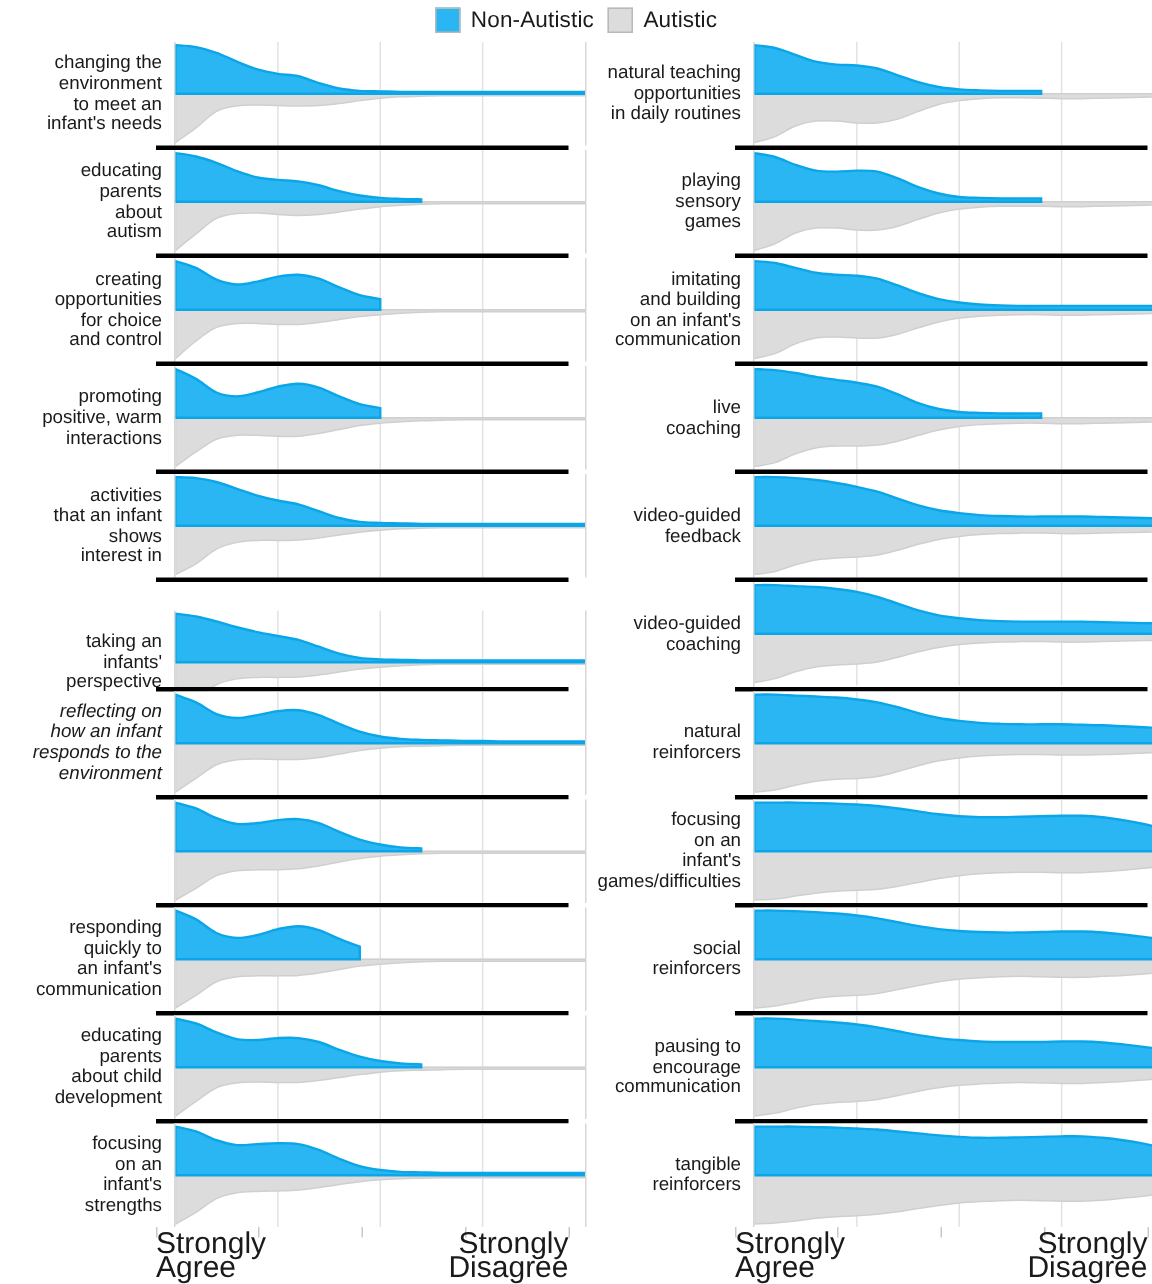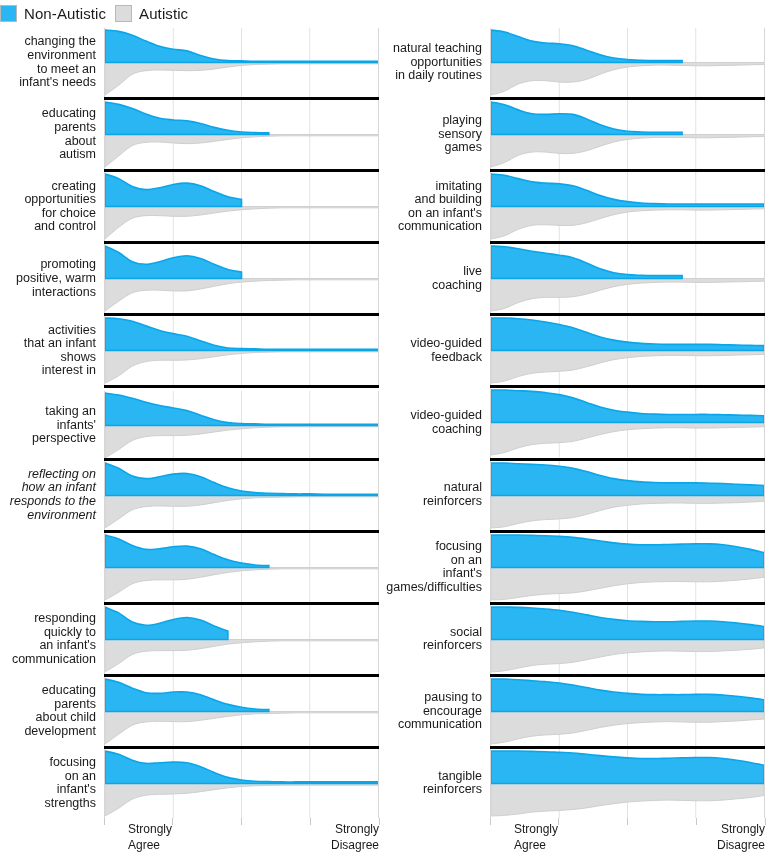--- a/index.html
+++ b/index.html
@@ -9,37 +9,37 @@
     background:#ffffff;
     font-family:"Liberation Sans", sans-serif;
     color:#1a1a1a;
     overflow:hidden;
   }
   #root{position:relative;width:768px;height:856px;}
 
   
   .legend{
     position:absolute;left:0;top:0;width:768px;height:26px;
-    display:flex;align-items:center;gap:9px;
+    display:flex;align-items:center;justify-content:center;gap:9px;
   }
   .legend-item{display:flex;align-items:center;gap:7px;}
   .swatch{
     width:17px;height:17px;display:inline-block;
     border:1px solid #b9b9b9;box-sizing:border-box;
   }
   .legend-label{font-size:15px;letter-spacing:.1px;color:#1a1a1a;}
 
   
   .column{position:absolute;top:28px;height:790px;}
   .col-left{left:0;width:382px;}
   .col-right{left:386px;width:382px;}
 
   .panels{position:absolute;left:0;top:0;width:382px;height:790px;}
 
-  .panel{position:relative;width:382px;box-sizing:border-box;}
+  .panel{position:relative;width:382px;box-sizing:border-box;margin-left:12px;}
   .panel-label{
     position:absolute;left:0;top:0;width:100px;height:100%;
     display:flex;flex-direction:column;align-items:flex-end;justify-content:center;
     text-align:right;font-size:12.5px;line-height:13.6px;color:#1a1a1a;
     padding-right:4px;box-sizing:border-box;
   }
   .panel-label span{display:block;white-space:nowrap;}
   .plotbox{
     position:absolute;left:104px;top:0;right:3px;height:100%;
     background:#ffffff;
@@ -58,21 +58,21 @@
   }
   .axis-left{left:0;width:382px;}
   .axis-right{left:386px;width:382px;}
   .axis-inner{position:absolute;left:104px;right:3px;top:0;height:38px;}
   .axis-ticks{position:absolute;left:0;right:0;top:0;height:7px;}
   .tick{position:absolute;top:0;width:1px;height:7px;background:#c9c9c9;}
   .axis-labels{
     position:absolute;left:0;right:0;top:4px;
     display:flex;justify-content:space-between;
   }
-  .axis-label{font-size:12px;line-height:15.5px;color:#1a1a1a;margin-left:24px;}
+  .axis-label{font-size:20px;line-height:15.5px;color:#1a1a1a;}
   .axis-label.right{text-align:right;}
   .axis-label span{display:block;}
 </style>
 </head>
 <body>
 
 <div id="root">
 
   <div class="legend">
       <div class="legend-item">
@@ -174,21 +174,21 @@
               <line x1="68.75" x2="68.75" y1="0" y2="69.0909090909091" stroke="#e2e2e2" stroke-width="1" vector-effect="non-scaling-stroke"></line>
               <line x1="137.5" x2="137.5" y1="0" y2="69.0909090909091" stroke="#e2e2e2" stroke-width="1" vector-effect="non-scaling-stroke"></line>
               <line x1="206.25" x2="206.25" y1="0" y2="69.0909090909091" stroke="#e2e2e2" stroke-width="1" vector-effect="non-scaling-stroke"></line>
               <line x1="0" x2="275" y1="34.54545454545455" y2="34.54545454545455" stroke="#ededed" stroke-width="1" vector-effect="non-scaling-stroke"></line>
               <path d="M 0.00 67.02 C 2.29 65.83,9.17 62.69,13.75 59.87 C 18.33 57.06,22.92 52.51,27.50 50.13 C 32.08 47.75,36.67 46.56,41.25 45.59 C 45.83 44.61,50.42 44.50,55.00 44.29 C 59.58 44.07,64.17 44.34,68.75 44.29 C 73.33 44.23,77.92 44.23,82.50 43.96 C 87.08 43.69,91.67 43.20,96.25 42.66 C 100.83 42.12,105.42 41.36,110.00 40.72 C 114.58 40.07,119.17 39.31,123.75 38.77 C 128.33 38.23,132.92 37.85,137.50 37.47 C 142.08 37.09,146.67 36.71,151.25 36.49 C 155.83 36.28,160.42 36.28,165.00 36.17 C 169.58 36.06,174.17 35.90,178.75 35.84 C 183.33 35.79,187.92 35.84,192.50 35.84 C 197.08 35.84,201.67 35.84,206.25 35.84 C 210.83 35.84,215.42 35.84,220.00 35.84 C 224.58 35.84,229.17 35.84,233.75 35.84 C 238.33 35.84,242.92 35.84,247.50 35.84 C 252.08 35.84,256.67 35.84,261.25 35.84 C 265.83 35.84,272.71 35.84,275.00 35.84 L 275.00 34.55 L 0.00 34.55 Z" fill="#dcdcdc" stroke="#cfcfcf" stroke-width="1" vector-effect="non-scaling-stroke"></path>
               <path d="M 0.00 2.07 C 2.29 2.18,9.17 2.18,13.75 2.72 C 18.33 3.26,22.92 4.13,27.50 5.32 C 32.08 6.51,36.67 8.35,41.25 9.87 C 45.83 11.38,50.42 13.11,55.00 14.41 C 59.58 15.71,64.17 16.69,68.75 17.66 C 73.33 18.63,77.92 19.07,82.50 20.26 C 87.08 21.45,91.67 23.29,96.25 24.80 C 100.83 26.32,105.42 28.16,110.00 29.35 C 114.58 30.54,119.17 31.41,123.75 31.95 C 128.33 32.49,132.92 32.43,137.50 32.60 C 142.08 32.76,146.67 32.81,151.25 32.92 C 155.83 33.03,160.42 33.19,165.00 33.25 C 169.58 33.30,174.17 33.25,178.75 33.25 C 183.33 33.25,187.92 33.25,192.50 33.25 C 197.08 33.25,201.67 33.25,206.25 33.25 C 210.83 33.25,215.42 33.25,220.00 33.25 C 224.58 33.25,229.17 33.25,233.75 33.25 C 238.33 33.25,242.92 33.25,247.50 33.25 C 252.08 33.25,256.67 33.25,261.25 33.25 C 265.83 33.25,272.71 33.25,275.00 33.25 L 275.00 34.55 L 0.00 34.55 Z" fill="#29b6f2" stroke="#0aa6e8" stroke-width="1.6" vector-effect="non-scaling-stroke"></path>
             </svg>
           </div>
         </div>
         <div class="sep" style="top: 357.45px;"></div>
-        <div class="panel" style="position: absolute; left: 0px; top: 363px; height: 69.09px;">
+        <div class="panel" style="position: absolute; left: 0px; top: 379px; height: 69.09px;">
           <div class="panel-label">
             <span>taking an</span>
             <span>infants'</span>
             <span>perspective</span>
           </div>
           <div class="plotbox">
             <svg viewBox="0 0 275 69.09" preserveAspectRatio="none">
               <line x1="68.75" x2="68.75" y1="0" y2="69.0909090909091" stroke="#e2e2e2" stroke-width="1" vector-effect="non-scaling-stroke"></line>
               <line x1="137.5" x2="137.5" y1="0" y2="69.0909090909091" stroke="#e2e2e2" stroke-width="1" vector-effect="non-scaling-stroke"></line>
               <line x1="206.25" x2="206.25" y1="0" y2="69.0909090909091" stroke="#e2e2e2" stroke-width="1" vector-effect="non-scaling-stroke"></line>

